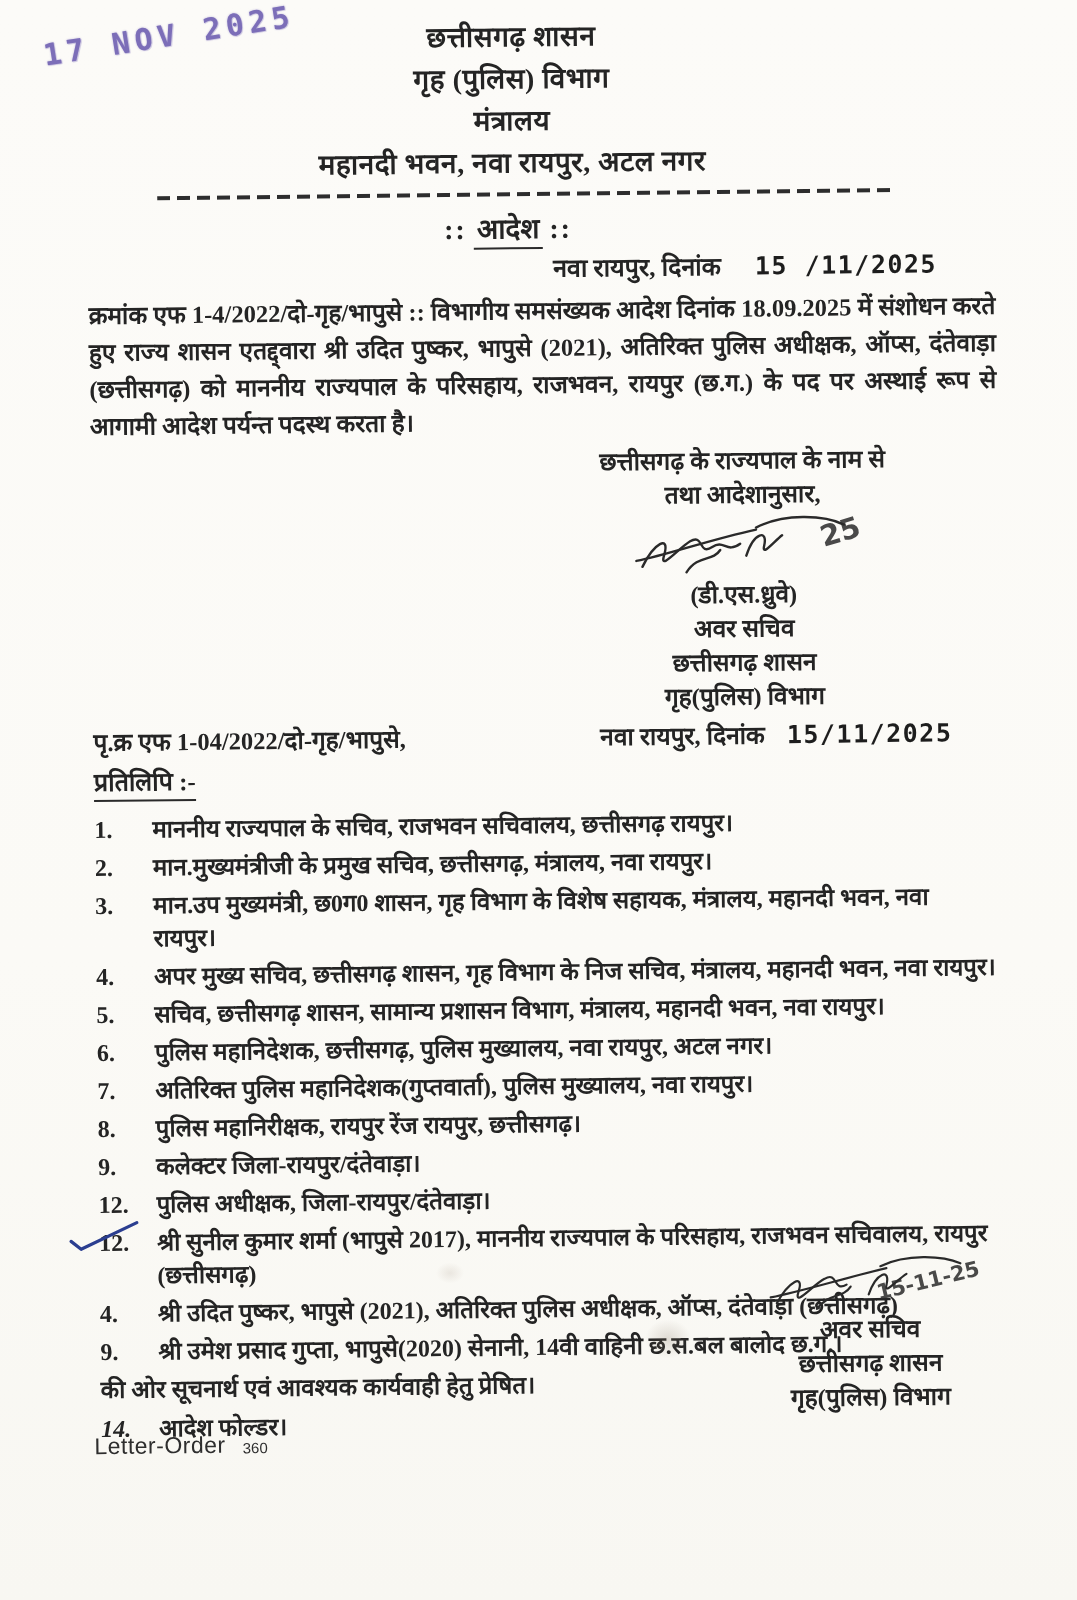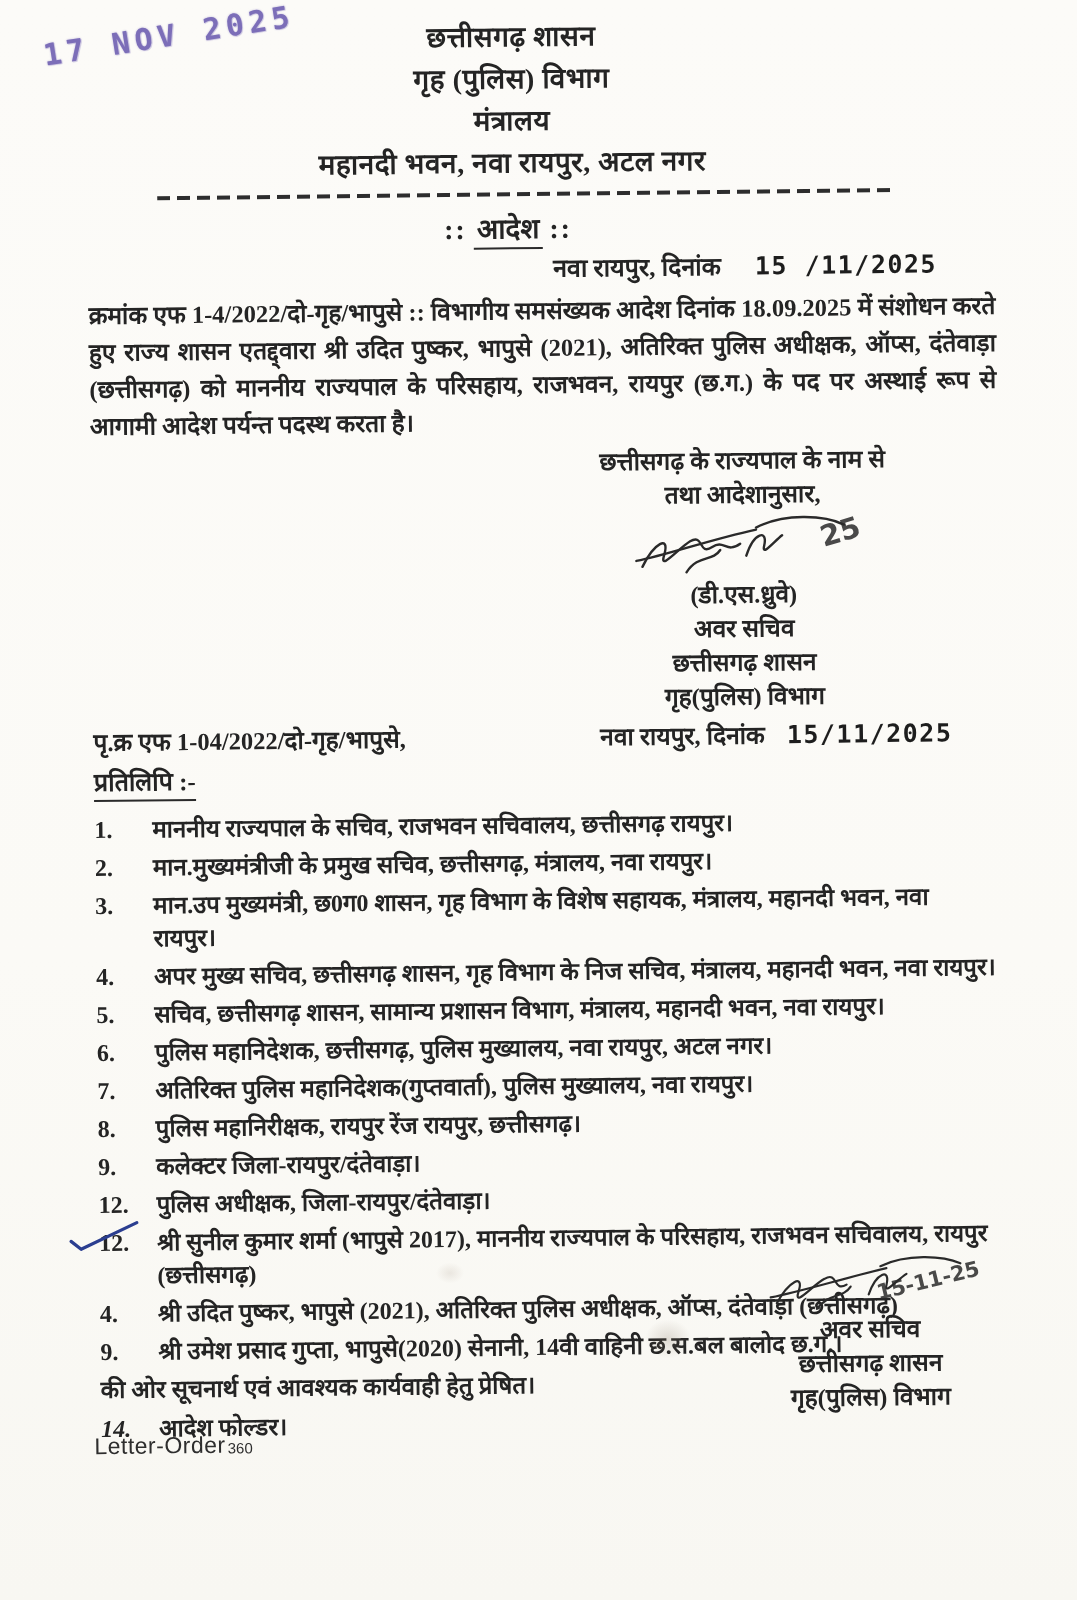--- a/index.html
+++ b/index.html
@@ -68,21 +68,21 @@
   .copies .tx { flex:1; padding-right:6px; }
   .li-rel { position:relative; }
   .tick-svg { position:absolute; left:-32px; top:-12px; }
   .forward { margin-top:2px; font-size:24px; line-height:33px; font-weight:600; }
   .item-row { display:flex; margin-top:6px; font-size:24px; line-height:33px; font-weight:600; }
   .item-row .no { width:58px; flex:none;font-style:italic; }
   
   .footer { position:absolute; left:78px; top:1428px;
     font-family:"Liberation Sans","DejaVu Sans",sans-serif; color:#2e2e2e; }
   .footer .lbl { font-size:23px; letter-spacing:.5px; }
-  .footer .num { font-size:15px; position:relative; top:1px; margin-left:2px; }
+  .footer .num { font-size:15px; position:relative; top:1px; margin-left:17px; }
   
   .smudge { position:absolute; left:636px; top:1312px; width:64px; height:54px;
     background:radial-gradient(closest-side, rgba(128,112,92,.22), rgba(128,112,92,0) 72%);
   }
   .smudge2 { position:absolute; left:430px; top:1258px; width:40px; height:30px;
     background:radial-gradient(closest-side, rgba(140,120,100,.14), rgba(140,120,100,0) 70%);
   }
 </style>
 </head>
 <body>

